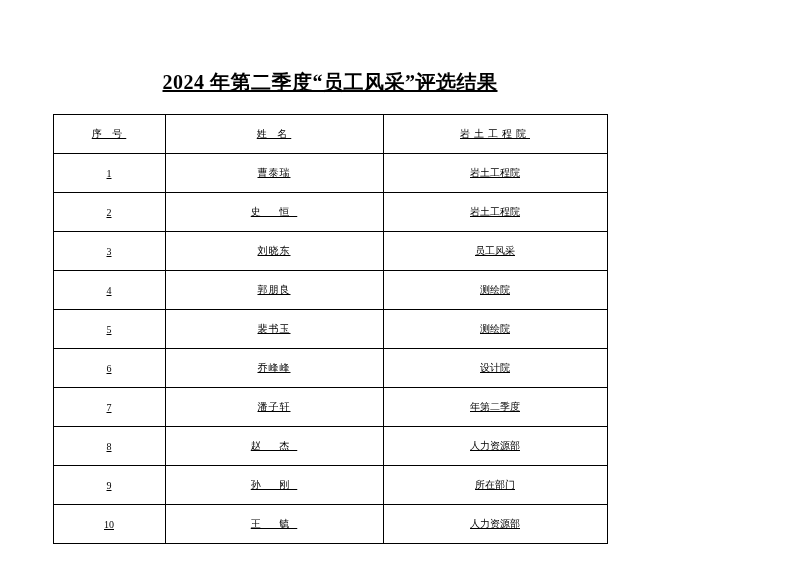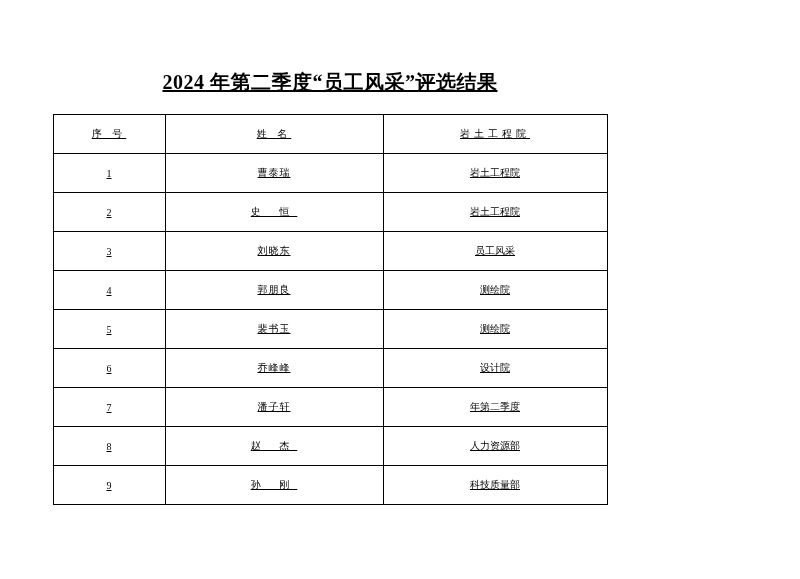--- a/index.html
+++ b/index.html
@@ -131,19 +131,24 @@
             <td>年第二季度</td>
           </tr>
           <tr>
             <td class="idx-cell">8</td>
             <td class="name-cell name-spaced">赵  杰</td>
             <td>人力资源部</td>
           </tr>
           <tr>
             <td class="idx-cell">9</td>
             <td class="name-cell name-spaced">孙  刚</td>
-            <td>科技质量部</td>
+            <td>所在部门</td>
+          </tr>
+          <tr>
+            <td class="idx-cell">10</td>
+            <td class="name-cell name-spaced">王  毓</td>
+            <td>人力资源部</td>
           </tr>
         </tbody>
     </table>
   </div>
 
 </div>
 
 </body></html>

